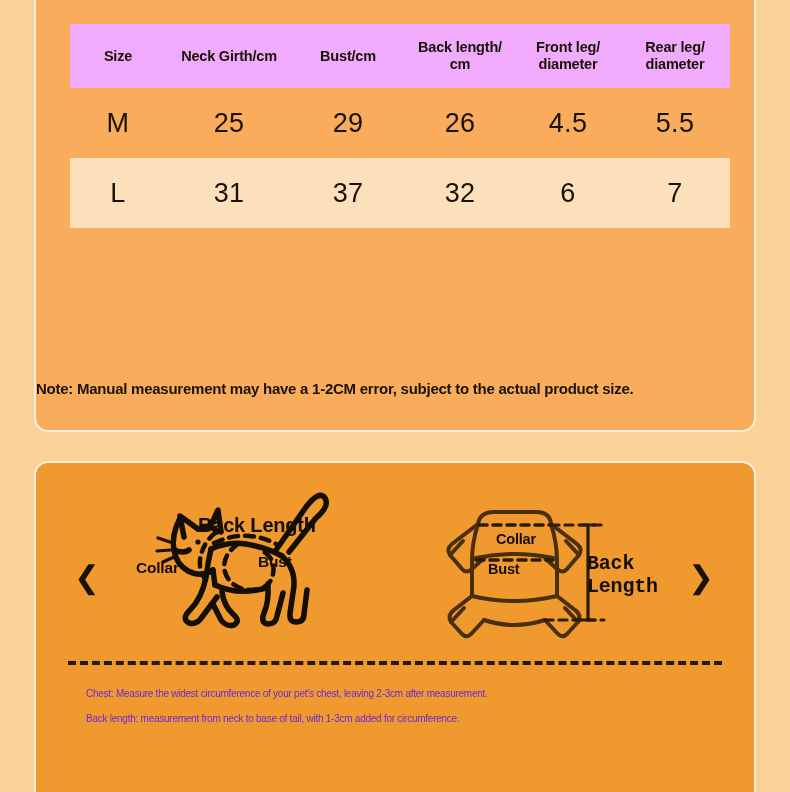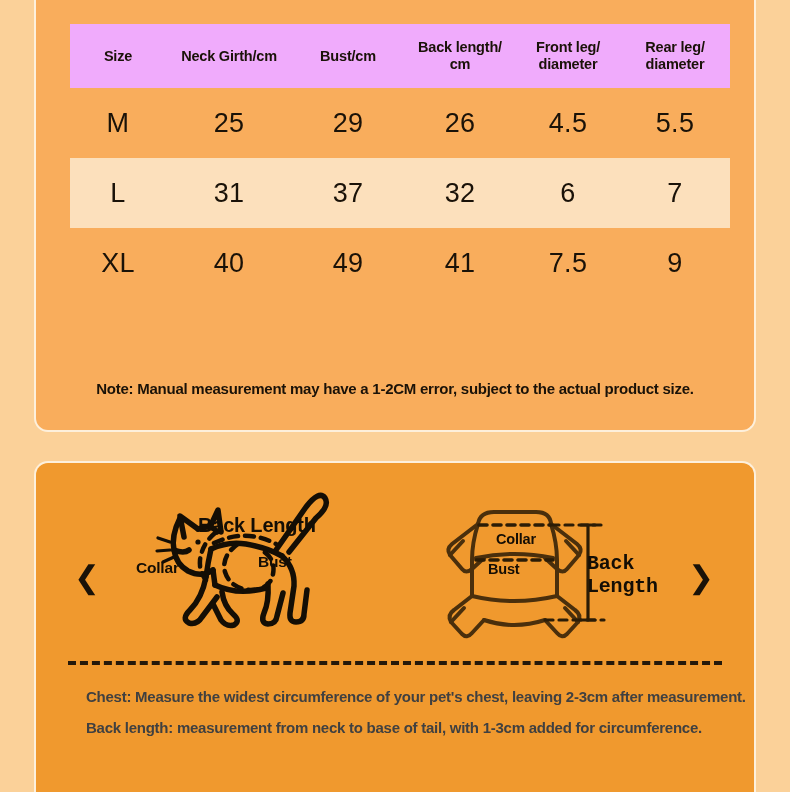--- a/index.html
+++ b/index.html
@@ -82,21 +82,21 @@
   .col-back   { width: 112px; }
   .col-front  { width: 104px; }
   .col-rear   { width: 110px; }
 
   
   #note-text {
     position: absolute;
     left: 0;
     right: 0;
     top: 388px;
-    text-align: center;
+    text-align: left;
     font-size: 15px;
     font-weight: 700;
     color: #1a1208;
     letter-spacing: -0.25px;
   }
 
   
   .chevron {
     position: absolute;
     top: 562px;
@@ -144,23 +144,23 @@
   }
 
   
   #instructions {
     position: absolute;
     left: 86px;
     top: 688px;
     width: 660px;
   }
   #instructions .line {
-    font-size: 15px;
-    font-weight: 700;
-    color: #404040;
+    font-size: 10px;
+    font-weight: 400;
+    color: #6d28d9;
     letter-spacing: -0.25px;
     margin-bottom: 14px;
     white-space: nowrap;
   }
 </style>
 </head>
 <body>
 
 <div class="card" id="size-card">
 
@@ -208,28 +208,20 @@
         <td>5.5</td>
       </tr>
       <tr class="stripe">
         <td>L</td>
         <td>31</td>
         <td>37</td>
         <td>32</td>
         <td>6</td>
         <td>7</td>
       </tr>
-      <tr>
-        <td>XL</td>
-        <td>40</td>
-        <td>49</td>
-        <td>41</td>
-        <td>7.5</td>
-        <td>9</td>
-      </tr>
     </tbody>
   </table>
 
   <div id="note-text">Note: Manual measurement may have a 1-2CM error, subject to the actual product size.</div>
 </div>
 
 <div class="card" id="measure-card"></div>
 
 <div class="chevron" id="prev-arrow">❮</div>
 <div class="chevron" id="next-arrow">❯</div>

